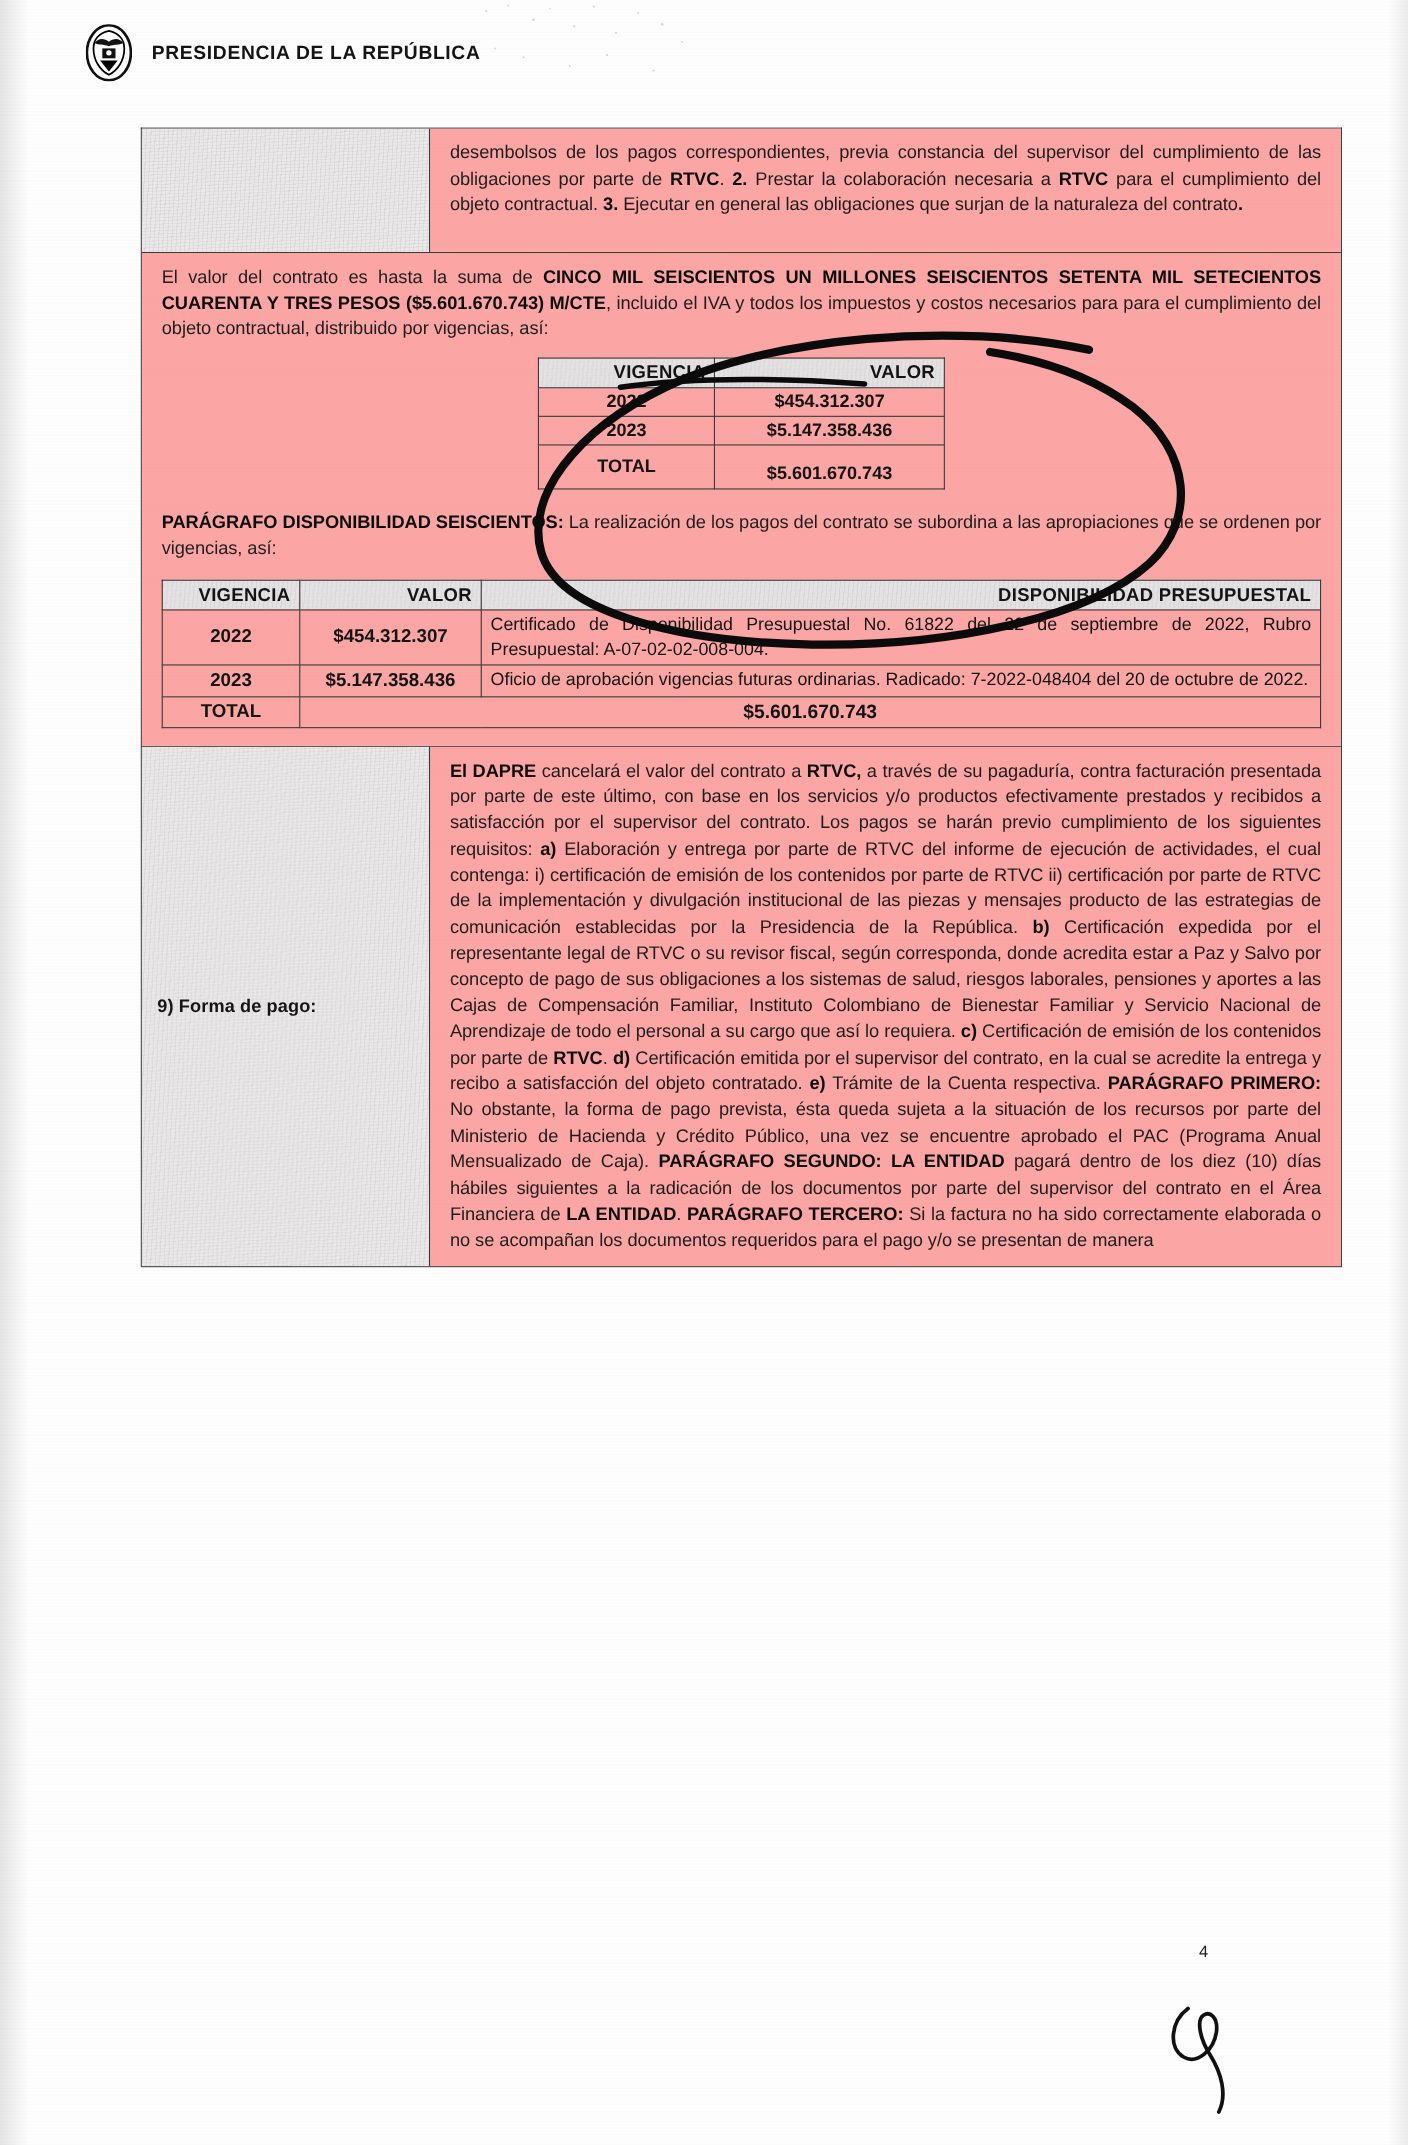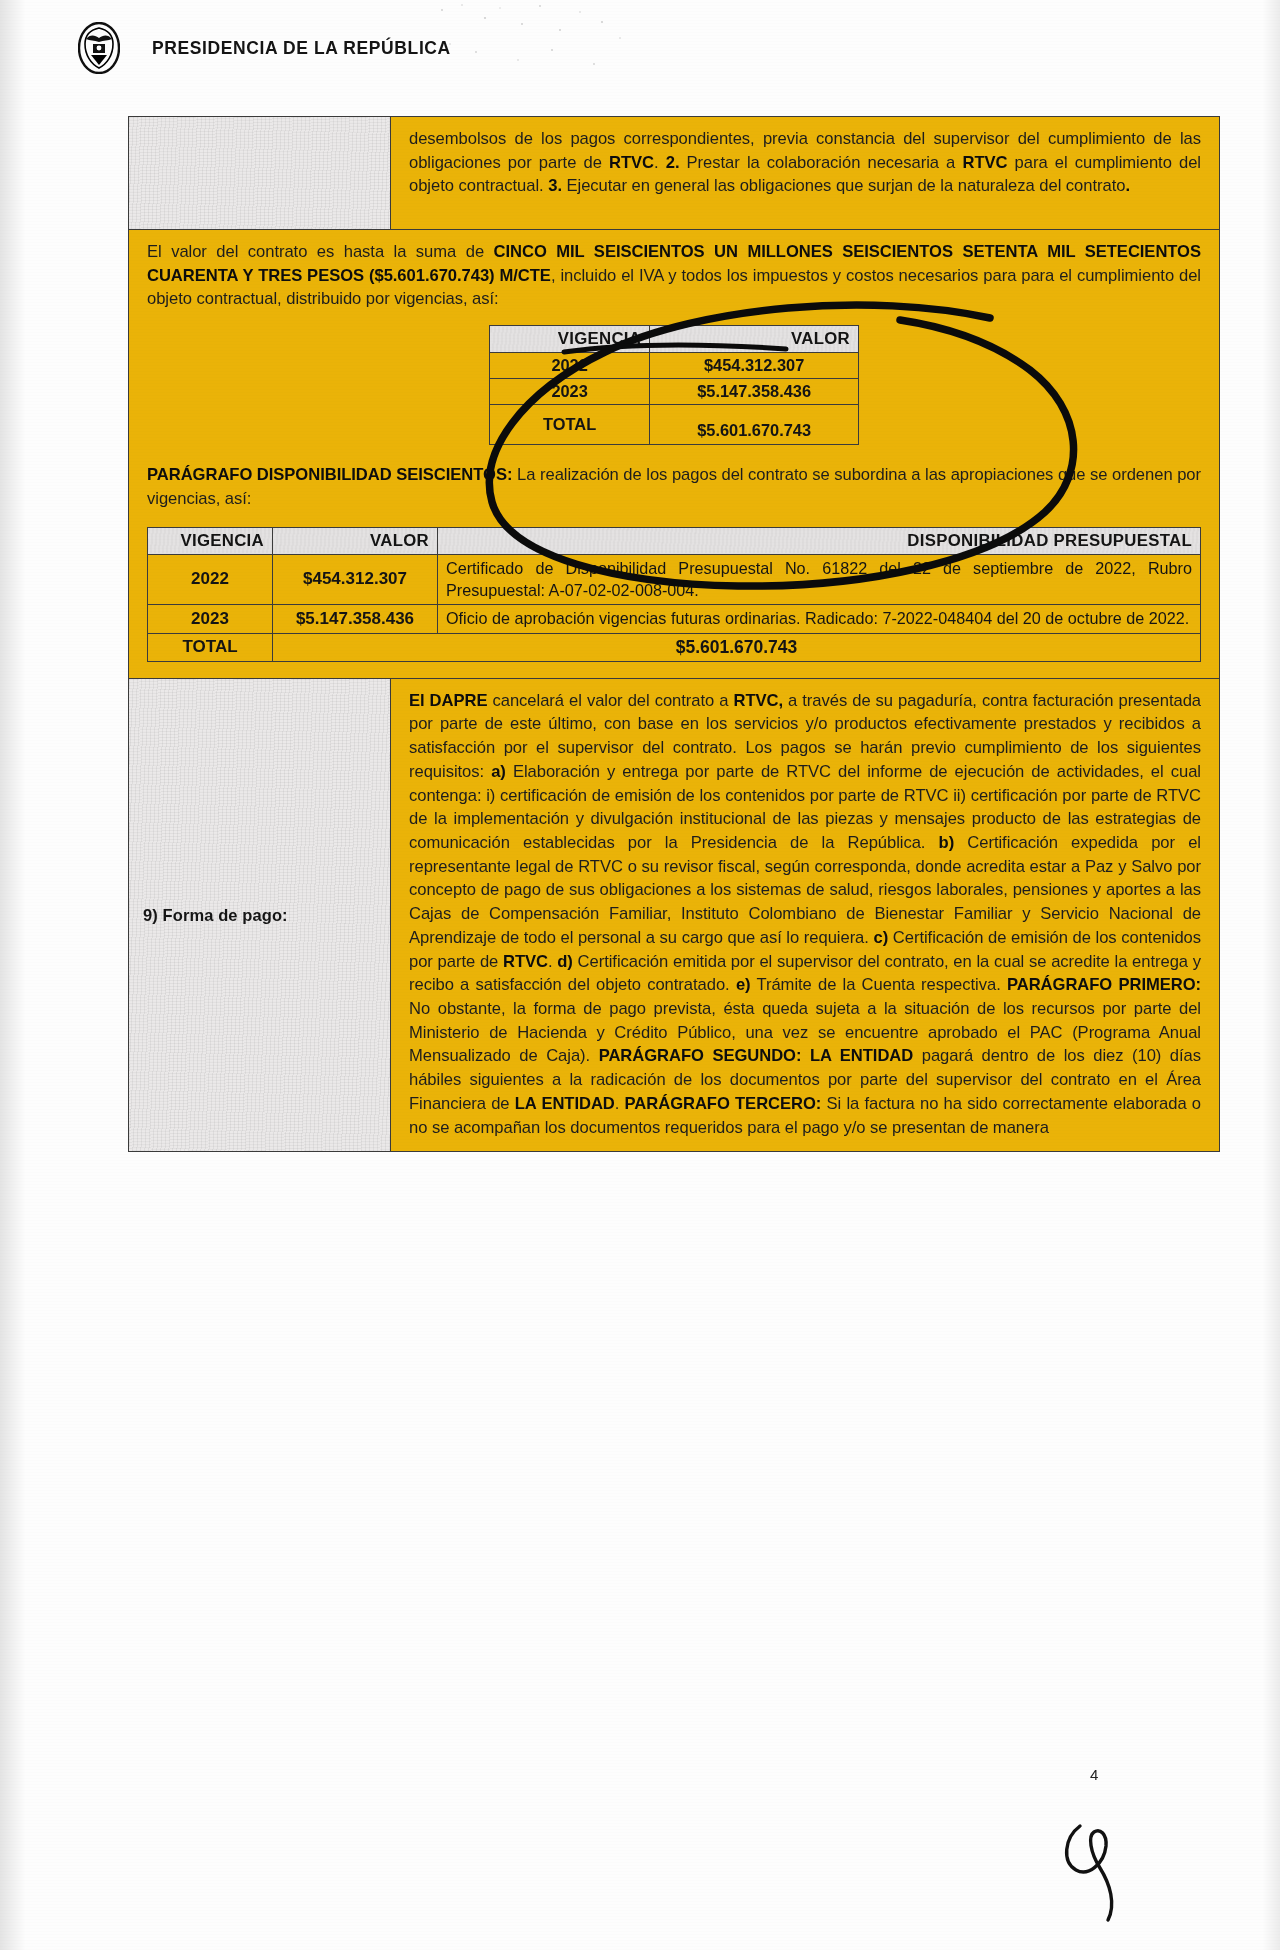--- a/index.html
+++ b/index.html
@@ -45,21 +45,21 @@
     pointer-events: none;
   }
 
   
   .doc-header {
     position: absolute;
     top: 22px;
     left: 78px;
     display: flex;
     align-items: center;
-    gap: 32px;
+    gap: 18px;
     z-index: 5;
   }
   .coat-of-arms {
     width: 42px;
     height: 52px;
     position: relative;
     filter: grayscale(1) contrast(1.3);
   }
   .header-title {
     font-size: 17.5px;
@@ -113,21 +113,21 @@
     font-size: 16.5px;
     font-weight: 600;
     color: #151515;
     letter-spacing: .1px;
   }
   .row-body {
     flex: 1 1 auto;
     min-width: 0;
     padding: 10px 18px 12px 18px;
     box-sizing: border-box;
-    background: #eab308;
+    background: #fca5a5;
   }
 
   p.just {
     margin: 0;
     text-align: justify;
     text-justify: inter-word;
     font-size: 16.6px;
     line-height: 1.43;
     color: #1d1d1d;
     letter-spacing: -0.05px;

